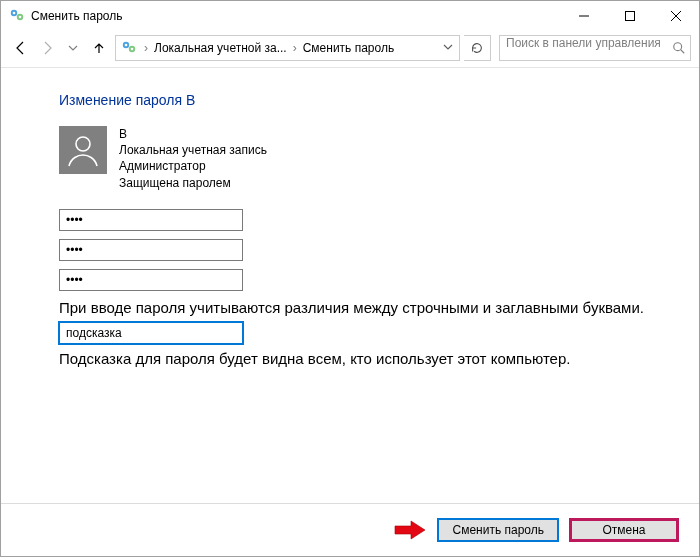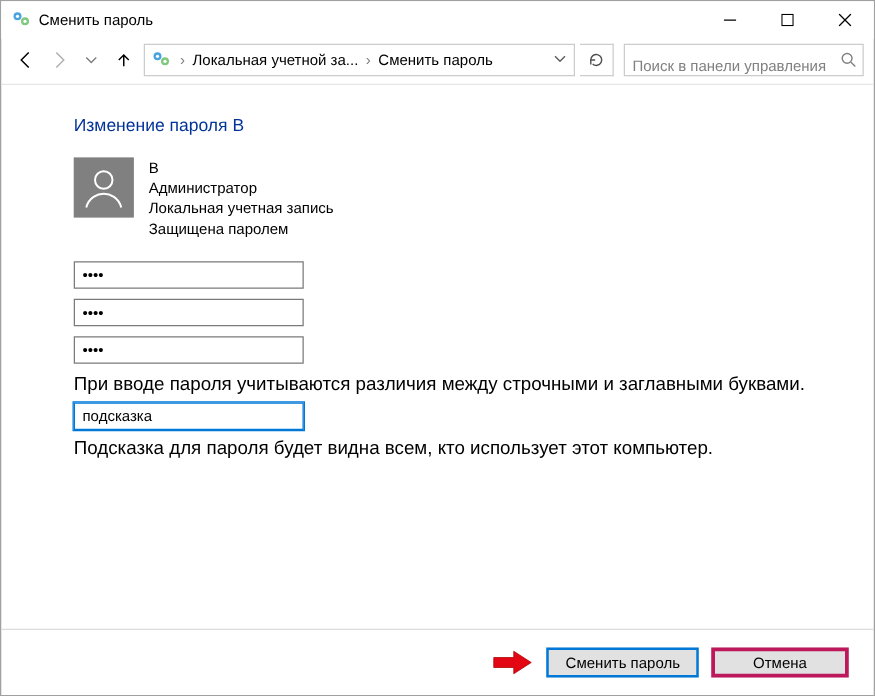--- a/index.html
+++ b/index.html
@@ -95,21 +95,21 @@
     border-left: none;
     display: inline-flex; align-items: center; justify-content: center;
     color: #505050;
   }
   .searchbox {
     width: 190px;
     height: 24px;
     border: 1px solid #cccccc;
     margin-left: 6px;
     display: flex;
-    align-items: flex-end;
+    align-items: flex-start;
     color: #808080;
   }
   .searchbox input {
     flex: 1;
     border: none;
     outline: none;
     font-size: 12px;
     padding: 0 6px;
     color: #000;
     background: transparent;
@@ -320,22 +320,22 @@
       <div class="account-row">
         <span class="avatar">
           <svg width="48" height="48" viewBox="0 0 48 48">
             <rect width="48" height="48" fill="#808080"></rect>
             <circle cx="24" cy="18" r="7" fill="none" stroke="#ffffff" stroke-width="1.6"></circle>
             <path d="M10 40c2-8 9-11 14-11s12 3 14 11" fill="none" stroke="#ffffff" stroke-width="1.6"></path>
           </svg>
         </span>
         <div class="acct-lines">
           <div class="name">B</div>
+          <div>Локальная учетная запись</div>
           <div>Администратор</div>
-          <div>Локальная учетная запись</div>
           <div>Защищена паролем</div>
         </div>
       </div>
 
       <input type="password" class="pw-field" value="••••" style="">
       <input type="password" class="pw-field" value="••••" style="">
       <input type="password" class="pw-field" value="••••" style="">
 
       <div class="note">При вводе пароля учитываются различия между строчными и заглавными буквами.</div>
 

